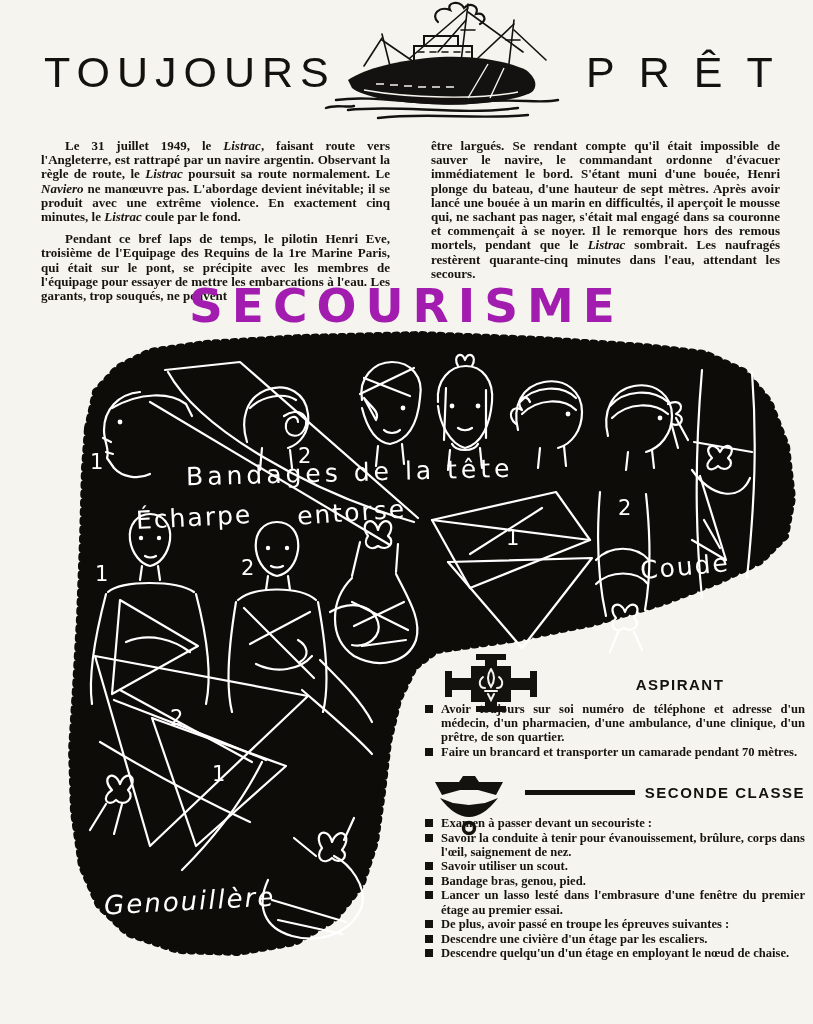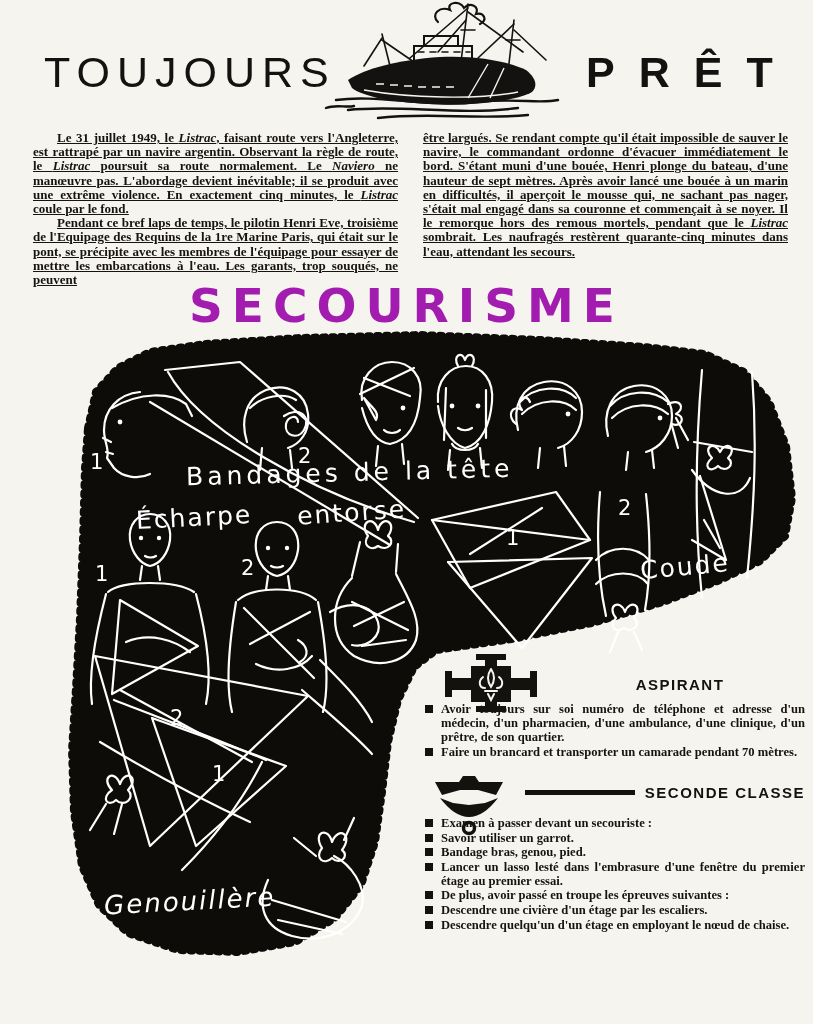--- a/index.html
+++ b/index.html
@@ -4,27 +4,27 @@
 <style>
   html,body{margin:0;padding:0;}
   .page{position:relative;width:813px;height:1024px;background:#f6f4ee;overflow:hidden;
         font-family:"Liberation Serif",serif;color:#17140f;}
 
   
   .masthead{position:absolute;left:0;top:0;width:813px;height:125px;}
   .title-word{position:absolute;font-family:"Liberation Sans",sans-serif;font-weight:500;
               font-size:43px;color:#141210;white-space:nowrap;}
   .title-left{left:44px;top:48px;letter-spacing:7px;}
-  .title-right{left:586px;top:48px;letter-spacing:24px;font-weight:bold;}
+  .title-right{left:586px;top:48px;letter-spacing:24px;}
   .ship{position:absolute;left:318px;top:0;}
 
   
   .article{position:absolute;left:33px;top:131px;width:755px;display:flex;gap:25px;}
   .col{width:365px;font-size:13px;font-weight:bold;line-height:14.2px;text-align:justify;}
-  .col p{margin:0;text-decoration:underline;}
+  .col p{margin:8px;}
   .col p.ind{text-indent:24px;}
   .col em{font-style:italic;}
 
   
   .secourisme{position:absolute;left:0;top:278px;width:813px;margin:0;text-align:center;
               font-family:"DejaVu Sans",sans-serif;font-weight:bold;font-size:47px;
               letter-spacing:9px;color:#a21caf;}
 
   
   .panel-svg{position:absolute;left:0;top:0;width:813px;height:1024px;}
@@ -324,24 +324,28 @@
         <span class="req-label">SECONDE CLASSE</span>
       </div>
     </div>
     <div class="req-items b">
 
         <div class="req-item">
           <span class="sq"></span>
           <span class="req-text">Examen à passer devant un secouriste :</span>
         </div>
 
-
-        <div class="req-item">
-          <span class="sq"></span>
-          <span class="req-text">Savoir utiliser un garrot.</span>
+        <div class="req-item">
+          <span class="sq"></span>
+          <span class="req-text">Savoir la conduite à tenir pour évanouissement, brûlure, corps dans l'œil, saignement de nez.</span>
+        </div>
+
+        <div class="req-item">
+          <span class="sq"></span>
+          <span class="req-text">Savoir utiliser un scout.</span>
         </div>
 
         <div class="req-item">
           <span class="sq"></span>
           <span class="req-text">Bandage bras, genou, pied.</span>
         </div>
 
 
         <div class="req-item">
           <span class="sq"></span>

